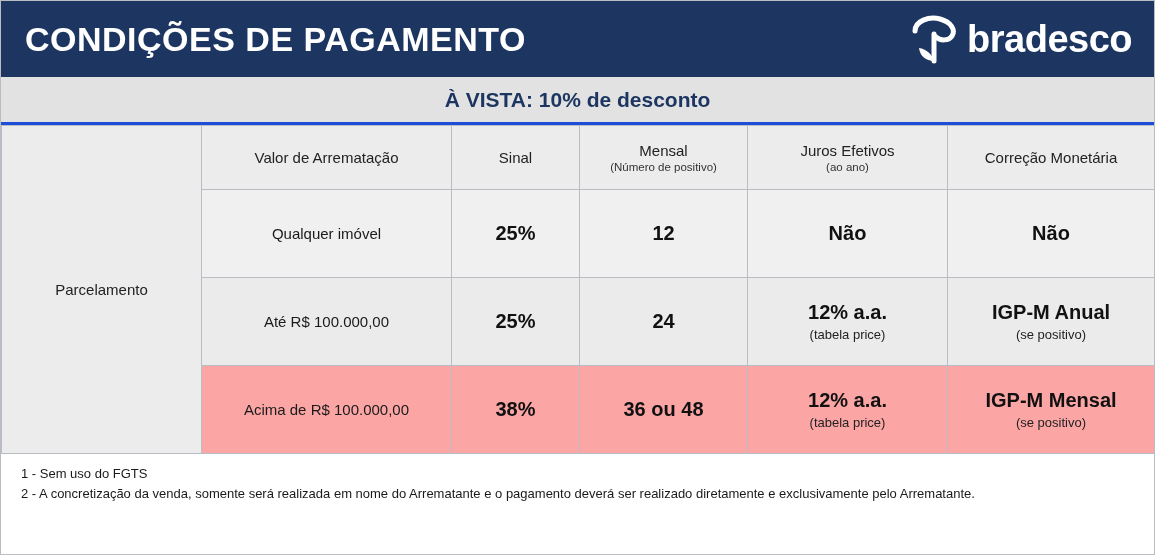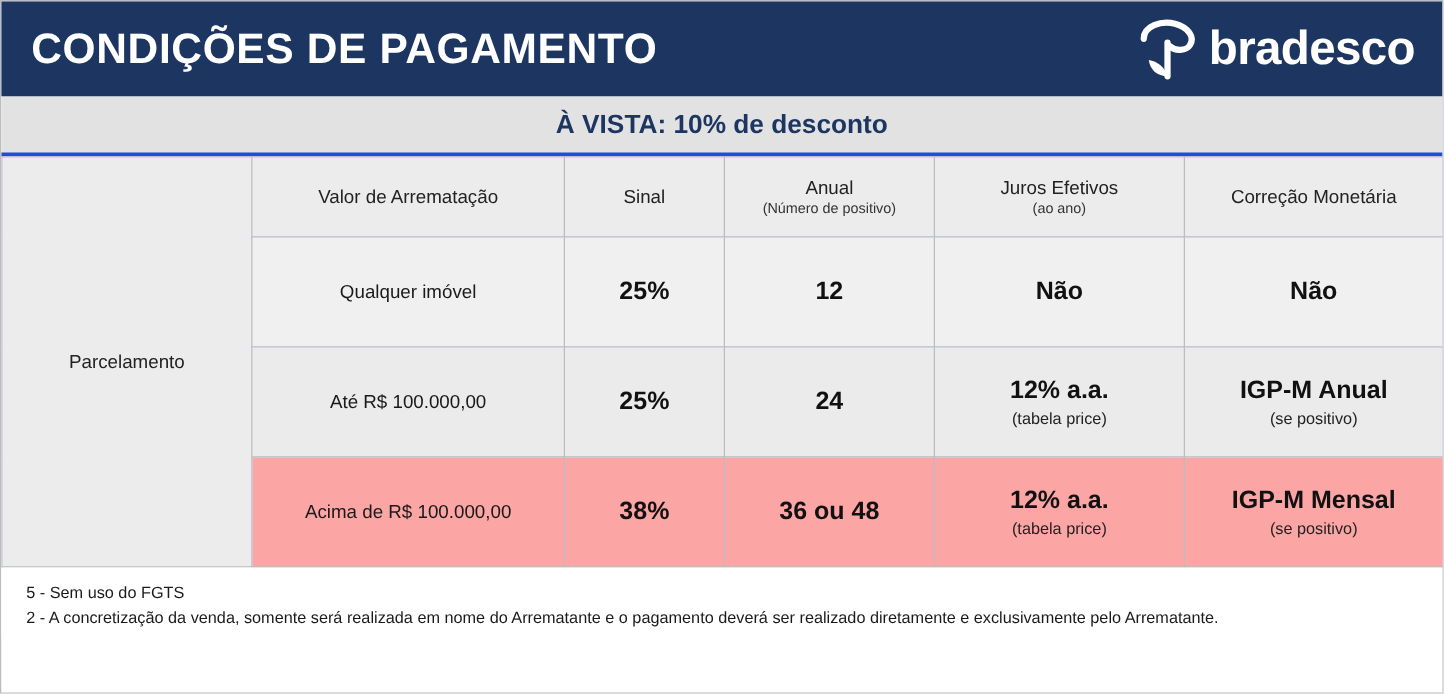--- a/index.html
+++ b/index.html
@@ -186,21 +186,21 @@
     <tbody>
       <tr class="head-row">
         <td class="row-label" rowspan="4">Parcelamento</td>
         <td>
           <span>Valor de Arrematação</span>
         </td>
         <td>
           <span>Sinal</span>
         </td>
         <td>
-          <span>Anual</span>
+          <span>Mensal</span>
           <span class="head-sub">(Número de positivo)</span>
         </td>
         <td>
           <span>Juros Efetivos</span>
           <span class="head-sub">(ao ano)</span>
         </td>
         <td>
           <span>Correção Monetária</span>
         </td>
       </tr>
@@ -241,17 +241,17 @@
         </td>
         <td>
           <span class="cell-strong">IGP-M Mensal</span>
           <span class="cell-note">(se positivo)</span>
         </td>
       </tr>
     </tbody>
   </table>
 
   <div class="footer">
-    <p>5 - Sem uso do FGTS</p>
+    <p>1 - Sem uso do FGTS</p>
     <p>2 - A concretização da venda, somente será realizada em nome do Arrematante e o pagamento deverá ser realizado diretamente e exclusivamente pelo Arrematante.</p>
   </div>
 
 </div>
 
 </body></html>

